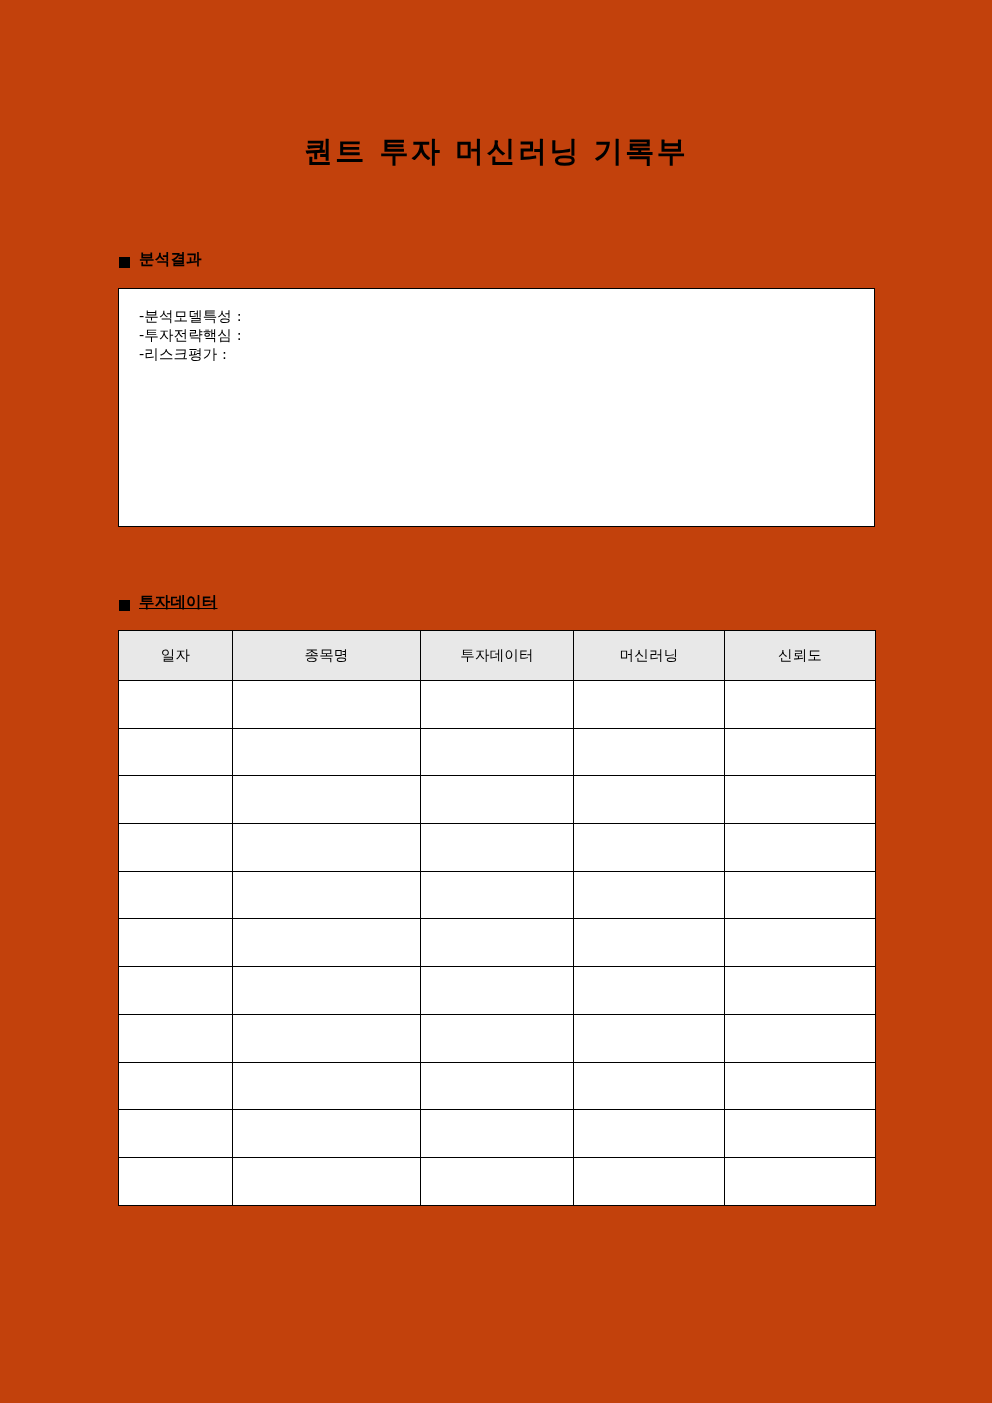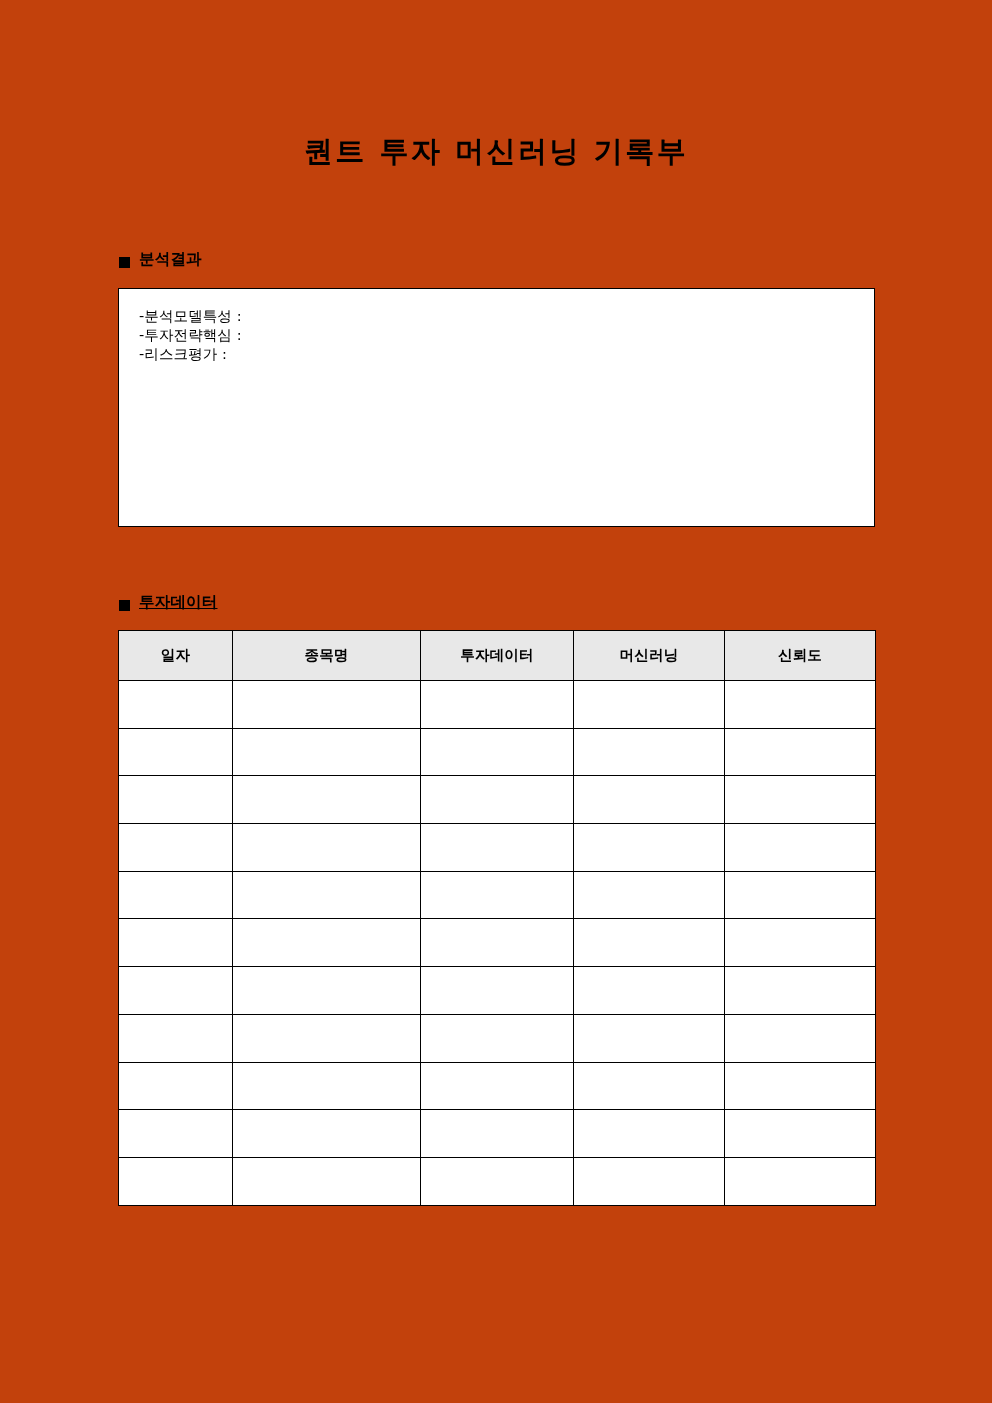--- a/index.html
+++ b/index.html
@@ -105,21 +105,21 @@
   .data-table td {
     border: 1.2px solid #000000;
     padding: 0;
     margin: 0;
   }
 
   .data-table thead th {
     height: 49px;
     background: #e8e8e8;
     font-size: 14.5px;
-    font-weight: bold;
+    font-weight: normal;
     text-align: center;
     vertical-align: middle;
     letter-spacing: 0.2px;
     white-space: nowrap;
   }
 
   .data-table tbody td {
     height: 46.7px;
     background: #ffffff;
     vertical-align: middle;

